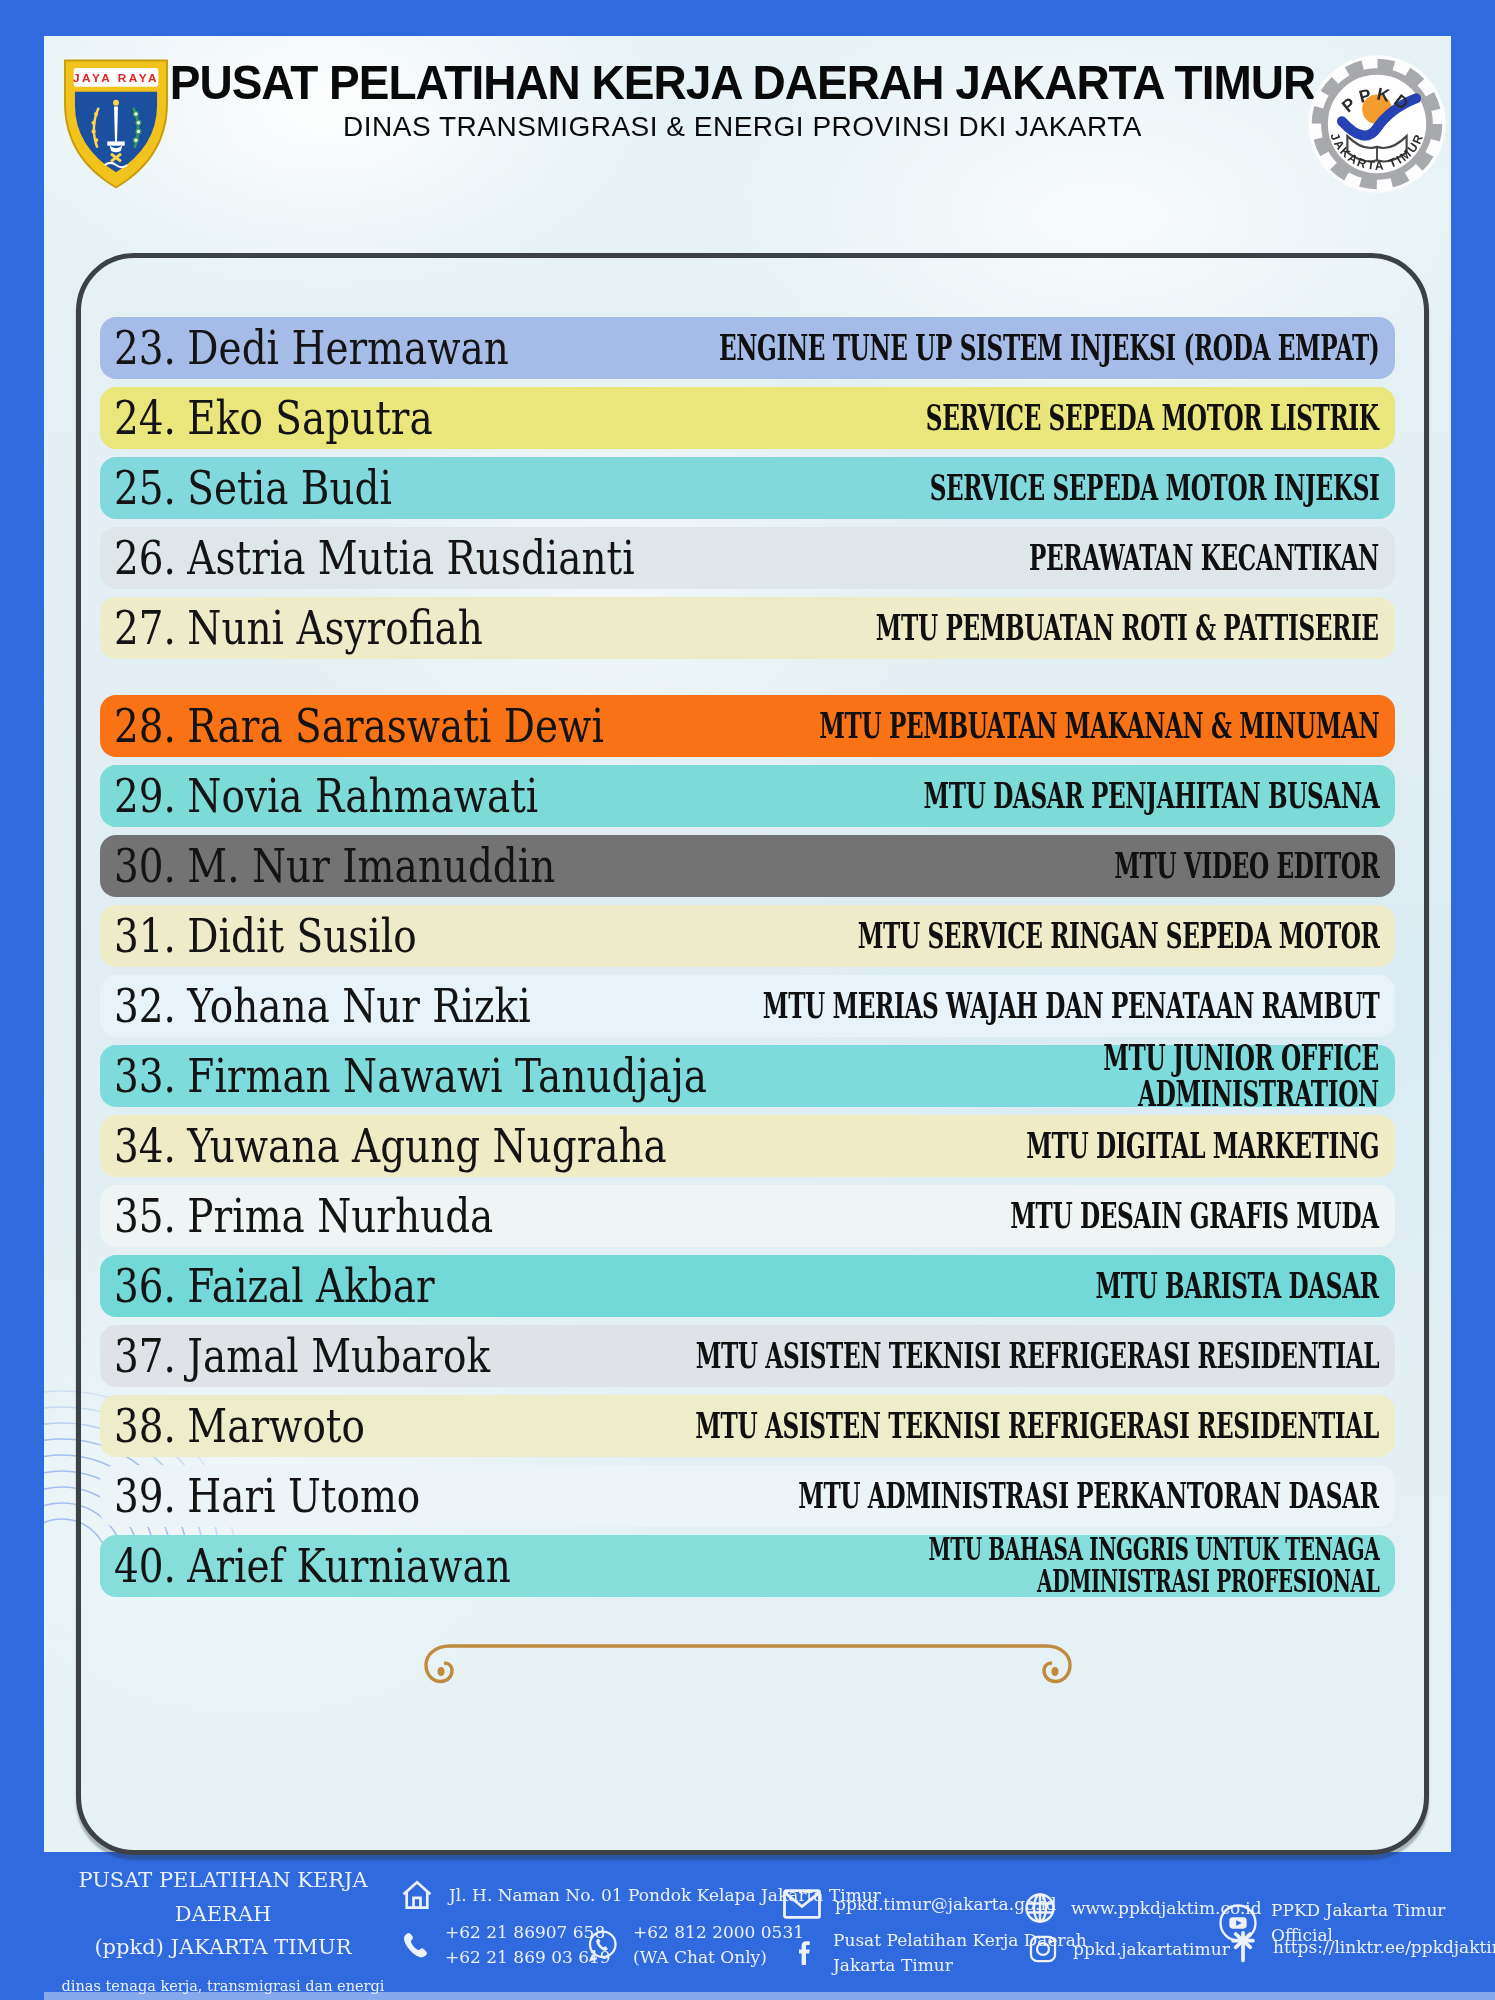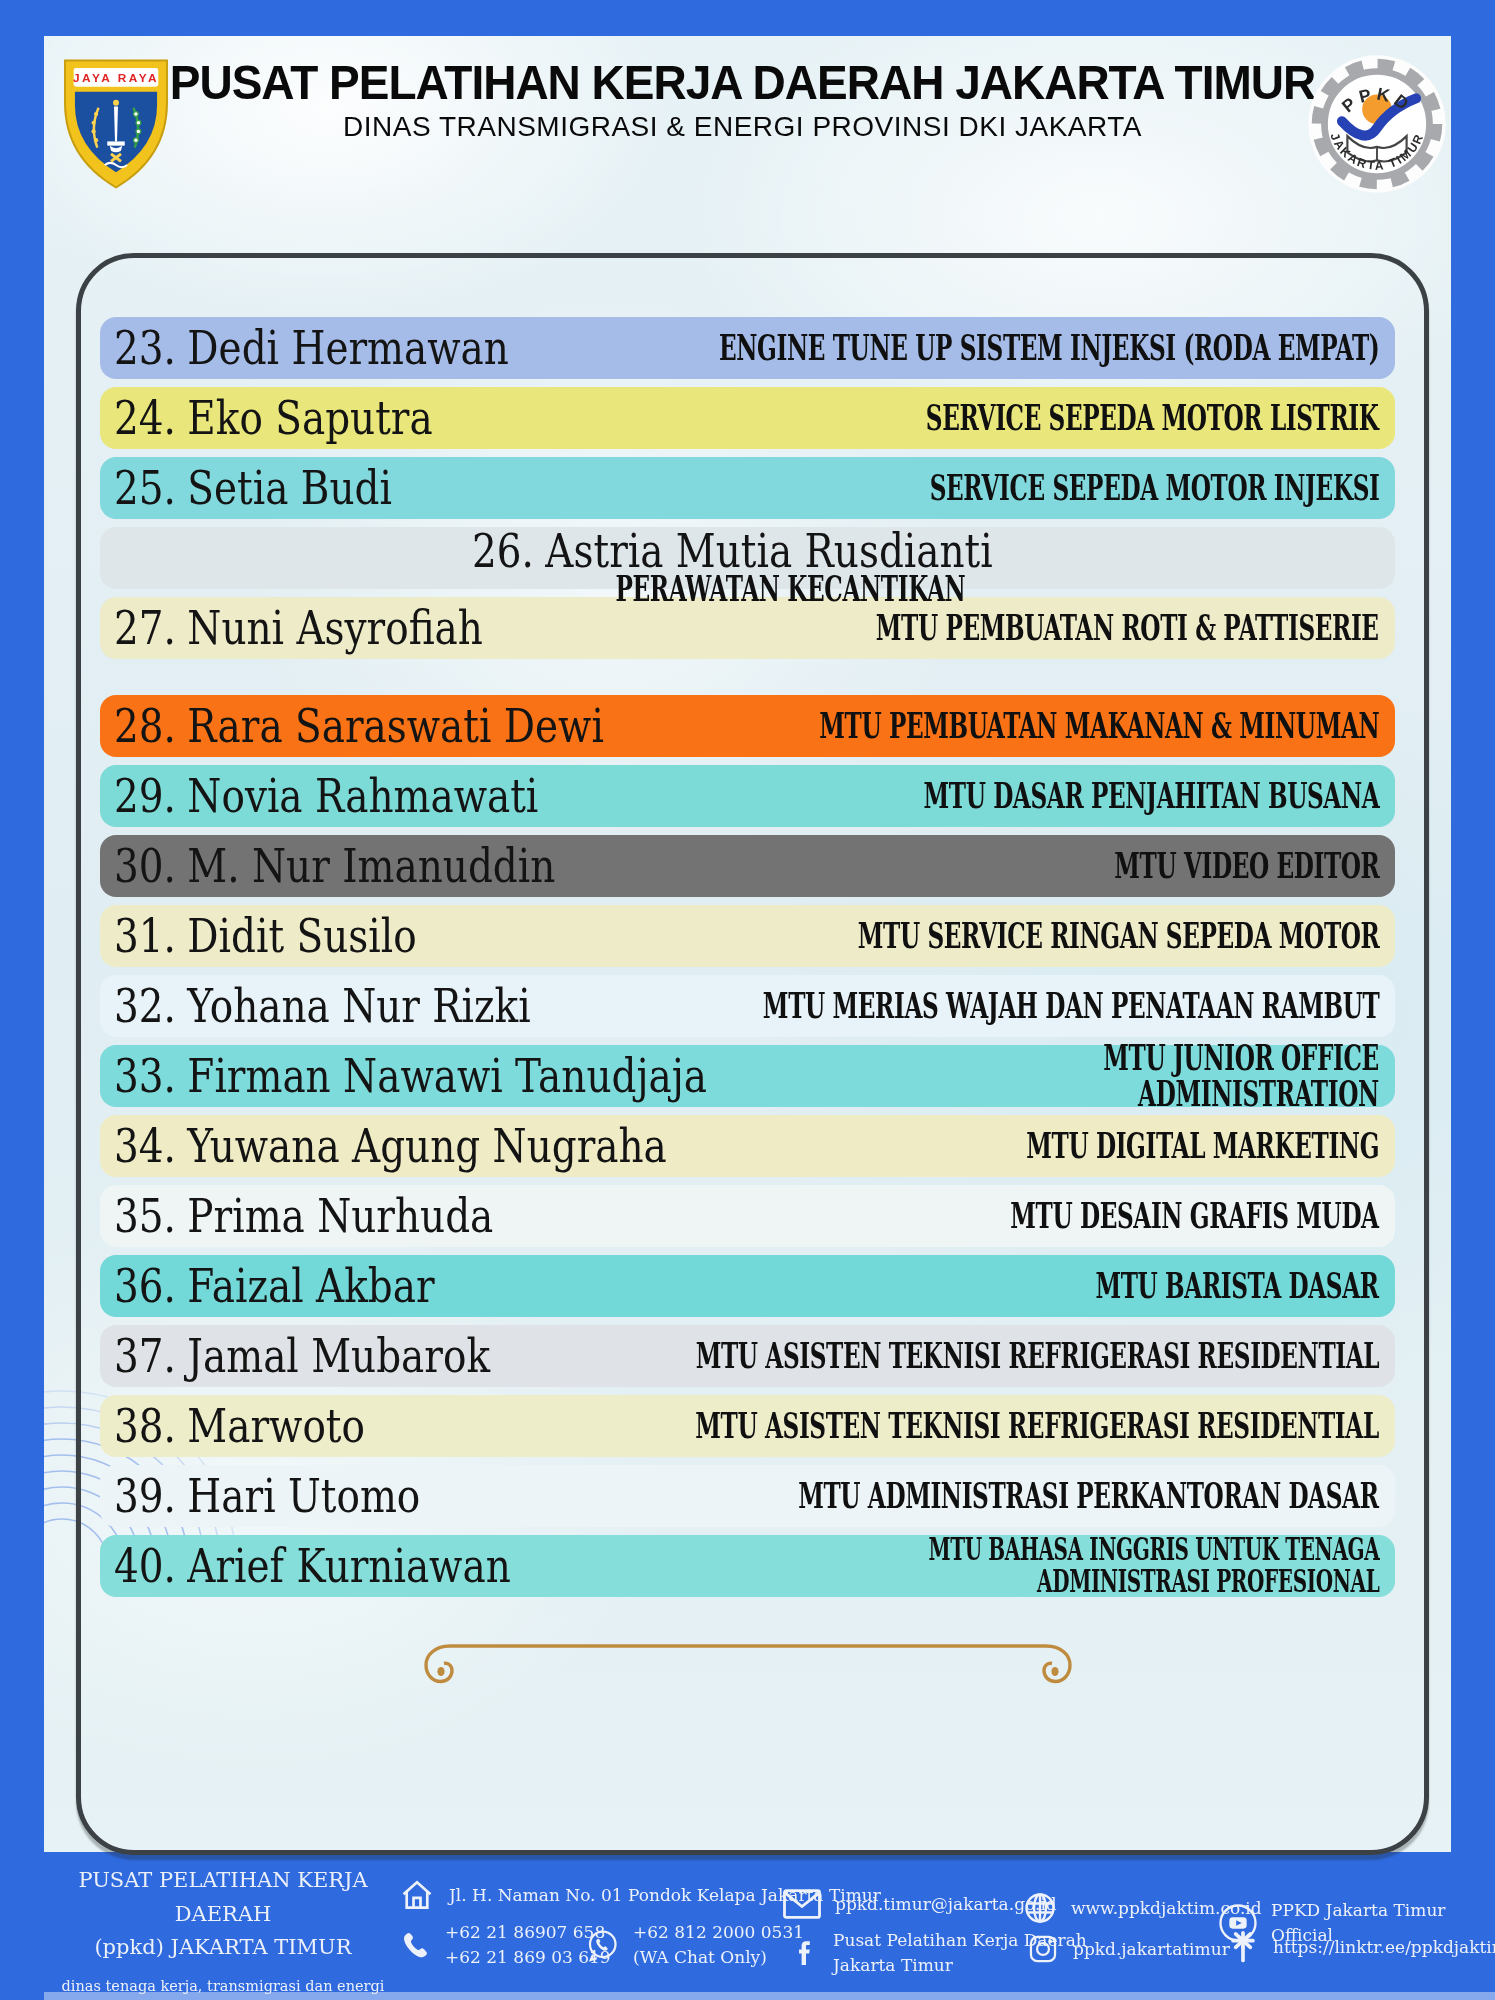--- a/index.html
+++ b/index.html
@@ -141,21 +141,21 @@
     <span class="program">ENGINE TUNE UP SISTEM INJEKSI (RODA EMPAT)</span>
   </div>
     <div class="row" style="background: rgb(233, 231, 123);">
     <span class="name-wrap"><span class="num">24.</span><span>Eko Saputra</span></span>
     <span class="program">SERVICE SEPEDA MOTOR LISTRIK</span>
   </div>
     <div class="row" style="background: rgb(130, 217, 221);">
     <span class="name-wrap"><span class="num">25.</span><span>Setia Budi</span></span>
     <span class="program">SERVICE SEPEDA MOTOR INJEKSI</span>
   </div>
-    <div class="row" style="background: rgb(222, 230, 234); flex-direction: column;">
+    <div class="row" style="background: rgb(222, 230, 234);">
     <span class="name-wrap"><span class="num">26.</span><span>Astria Mutia Rusdianti</span></span>
     <span class="program">PERAWATAN KECANTIKAN</span>
   </div>
     <div class="row" style="background: rgb(238, 235, 200);">
     <span class="name-wrap"><span class="num">27.</span><span>Nuni Asyrofiah</span></span>
     <span class="program">MTU PEMBUATAN ROTI &amp; PATTISERIE</span>
   </div>
     <div class="row" style="background: #f97316; margin-top: 36px;">
     <span class="name-wrap"><span class="num">28.</span><span>Rara Saraswati Dewi</span></span>
     <span class="program">MTU PEMBUATAN MAKANAN &amp; MINUMAN</span>

